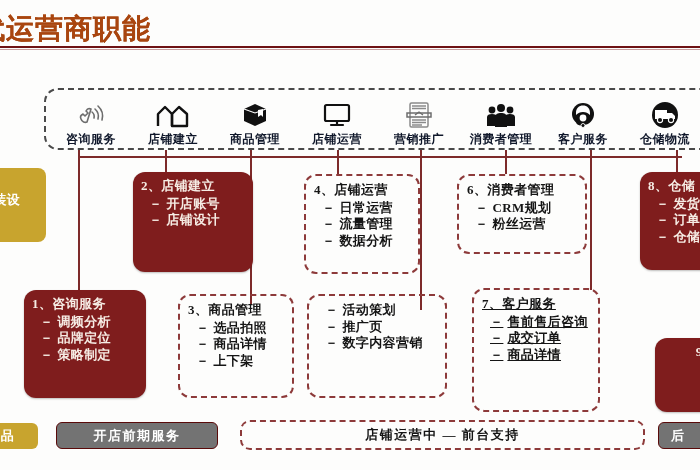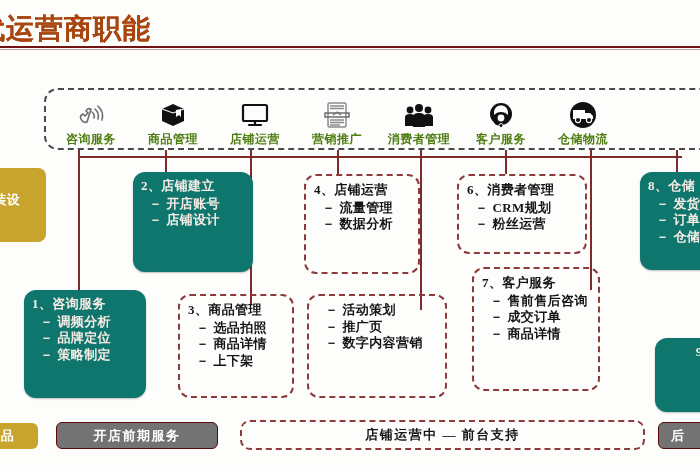--- a/index.html
+++ b/index.html
@@ -87,21 +87,21 @@
     height: 30px;
     display: flex;
     align-items: center;
     justify-content: center;
     margin-bottom: 1px;
   }
   .icon-label {
     font-family: "Liberation Serif", "DejaVu Serif", serif;
     font-weight: bold;
     font-size: 12px;
-    color: #4d7c0f;
+    color: #0f172a;
     letter-spacing: 0.5px;
     white-space: nowrap;
   }
 
   
   .vline {
     position: absolute;
     width: 2px;
     background: #7d2a2a;
   }
@@ -116,21 +116,21 @@
     position: absolute;
     box-sizing: border-box;
     border-radius: 12px;
     padding: 6px 6px 6px 8px;
     font-family: "Liberation Serif", "DejaVu Serif", serif;
     font-weight: bold;
     line-height: 1.28;
     letter-spacing: 0.4px;
   }
   .card.solid {
-    background: #0f766e;
+    background: #7f1d1d;
     color: #f6ece4;
     border: none;
     box-shadow: 0 1px 2px rgba(0,0,0,.25);
   }
   .card.gold {
     background: #c8a42e;
     color: #ffffff;
     border-radius: 8px;
   }
   .card.outline {
@@ -202,20 +202,29 @@
         <svg width="30" height="28" viewBox="0 0 30 28">
           <path d="M5 18 C4 16 5 14 7 13 L9 15 L12 12 L10 10 C11 8 13 7 15 8 L11 21 C9 22 6 21 5 18 Z" fill="none" stroke="#6d6d6d" stroke-width="1.6" stroke-linejoin="round"></path>
           <path d="M16 11 A6 6 0 0 1 18 17" fill="none" stroke="#6d6d6d" stroke-width="1.6" stroke-linecap="round"></path>
           <path d="M19 8 A10 10 0 0 1 22 18" fill="none" stroke="#6d6d6d" stroke-width="1.6" stroke-linecap="round"></path>
           <path d="M22 5 A14 14 0 0 1 26 19" fill="none" stroke="#6d6d6d" stroke-width="1.6" stroke-linecap="round"></path>
         </svg>
       </div>
       <div class="icon-label">咨询服务</div>
     </div>
 
+    <div class="icon-cell">
+      <div class="icon-glyph">
+        <svg width="34" height="26" viewBox="0 0 34 26">
+          <path d="M2 24 L2 12 L9 5 L16 12 L16 24" fill="none" stroke="#111" stroke-width="2.4" stroke-linejoin="round"></path>
+          <path d="M16 24 L16 12 L23 5 L31 12 L31 24 Z" fill="none" stroke="#111" stroke-width="2.4" stroke-linejoin="round"></path>
+        </svg>
+      </div>
+      <div class="icon-label">店铺建立</div>
+    </div>
 
     <div class="icon-cell">
       <div class="icon-glyph">
         <svg width="30" height="26" viewBox="0 0 30 26">
           <path d="M4 7 L15 2 L26 7 L26 19 L15 24 L4 19 Z" fill="#111"></path>
           <path d="M18 8 L18 15 L21 13 L23 15 L23 7" fill="#fff"></path>
           <path d="M4 7 L15 11 L26 7" fill="none" stroke="#fff" stroke-width="1.1"></path>
         </svg>
       </div>
       <div class="icon-label">商品管理</div>
@@ -304,20 +313,21 @@
   </div>
 
   <div class="card solid" style="left:133px; top:172px; width:120px; height:100px;">
     <div class="card-title">2、店铺建立</div>
     <div class="card-line"><span class="dash">－</span><span>开店账号</span></div>
     <div class="card-line"><span class="dash">－</span><span>店铺设计</span></div>
   </div>
 
   <div class="card outline" style="left:304px; top:174px; width:116px; height:100px;">
     <div class="card-title">4、店铺运营</div>
+    <div class="card-line"><span class="dash">－</span><span>日常运营</span></div>
     <div class="card-line"><span class="dash">－</span><span>流量管理</span></div>
     <div class="card-line"><span class="dash">－</span><span>数据分析</span></div>
   </div>
 
   <div class="card outline" style="left:457px; top:174px; width:130px; height:80px;">
     <div class="card-title">6、消费者管理</div>
     <div class="card-line"><span class="dash">－</span><span>CRM规划</span></div>
     <div class="card-line"><span class="dash">－</span><span>粉丝运营</span></div>
   </div>
 
@@ -341,21 +351,21 @@
     <div class="card-line"><span class="dash">－</span><span>商品详情</span></div>
     <div class="card-line"><span class="dash">－</span><span>上下架</span></div>
   </div>
 
   <div class="card outline" style="left:307px; top:294px; width:140px; height:104px;">
     <div class="card-line"><span class="dash">－</span><span>活动策划</span></div>
     <div class="card-line"><span class="dash">－</span><span>推广页</span></div>
     <div class="card-line"><span class="dash">－</span><span>数字内容营销</span></div>
   </div>
 
-  <div class="card outline" style="left:472px; top:267px; width:128px; height:124px;">
+  <div class="card outline" style="left:472px; top:288px; width:128px; height:124px;text-decoration:underline;">
     <div class="card-title">7、客户服务</div>
     <div class="card-line"><span class="dash">－</span><span>售前售后咨询</span></div>
     <div class="card-line"><span class="dash">－</span><span>成交订单</span></div>
     <div class="card-line"><span class="dash">－</span><span>商品详情</span></div>
   </div>
 
   <div class="card solid" style="left:655px; top:338px; width:100px; height:74px;">
     <div class="card-title" style="text-align:center;">9、</div>
   </div>
 

